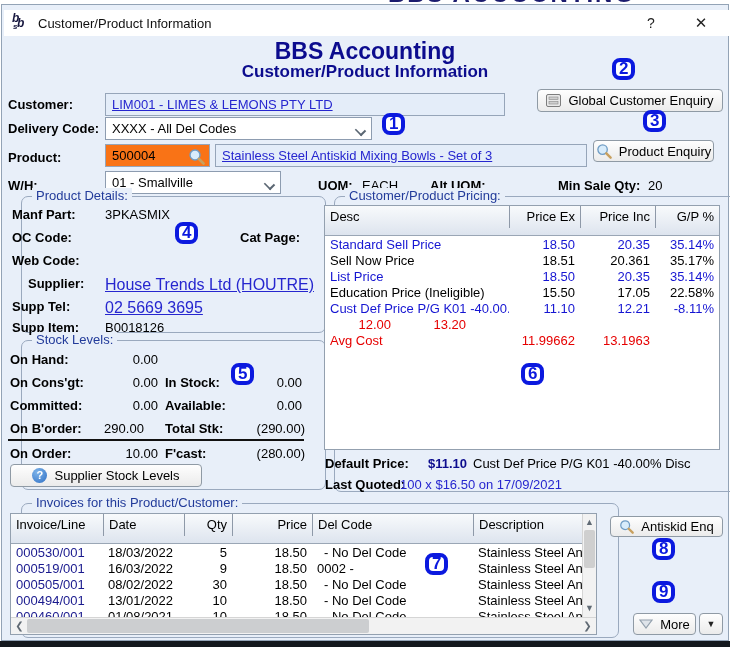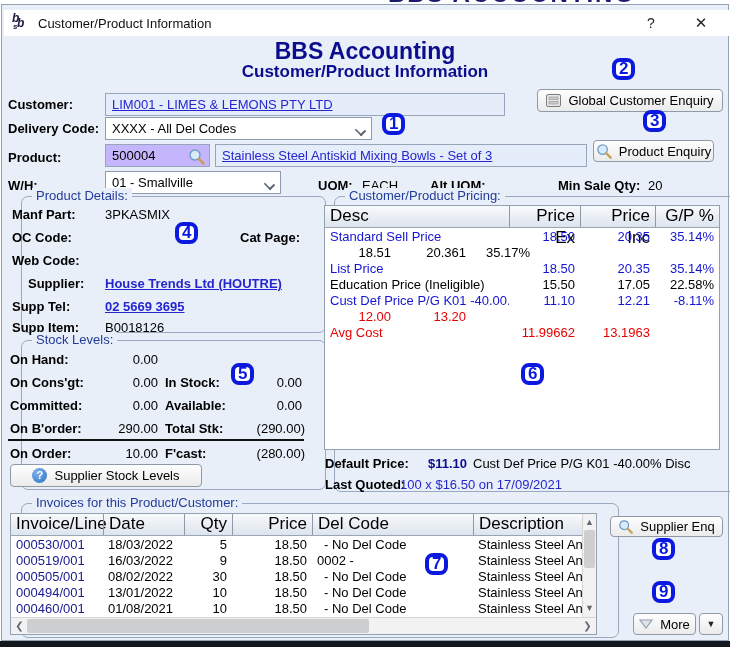--- a/index.html
+++ b/index.html
@@ -27,41 +27,41 @@
   .h1 { position:absolute; left:0; top:38px; width:730px; text-align:center; font-weight:bold;
     font-size:23px; color:#0c0c8e; }
   .h2 { position:absolute; left:0; top:62px; width:730px; text-align:center; font-weight:bold;
     font-size:17px; color:#0c0c8e; }
 
   .lbl { position:absolute; font-size:13px; font-weight:bold; color:#000; white-space:nowrap; }
   .val { position:absolute; font-size:13px; color:#000; white-space:nowrap; }
 
   .field { position:absolute; height:23px; border:1px solid #96a5b9; background:#e4edf9;
     font-size:13px; display:flex; align-items:center; padding:0 6px; white-space:nowrap; overflow:hidden; }
-  .field.white { background:#c4b5fd; }
+  .field.white { background:#f97316; }
   .link { color:#2626cf; text-decoration:underline; cursor:pointer; }
-  .navlink { color:#2626cf; text-decoration:underline; cursor:pointer; font-size:13px;font-weight:bold; }
+  .navlink { color:#2626cf; text-decoration:underline; cursor:pointer; font-size:16px; }
 
   .combo { position:absolute; height:23px; border:1px solid #8d9cb0; background:#fff; font-size:13px;
     display:flex; align-items:center; padding:0 6px; cursor:pointer; }
   .combo .chev { position:absolute; right:7px; top:8px; width:8px; height:8px; }
   .chev::before { content:""; position:absolute; left:0; top:0; width:7px; height:7px;
     border-right:2px solid #5a6672; border-bottom:2px solid #5a6672; transform:rotate(45deg) scale(1,.8); }
 
   .btn { position:absolute; border:1px solid #8f9aa5; border-radius:4px;
     background:linear-gradient(#fefefe,#ebebeb); font-size:13px; color:#000;
     display:flex; align-items:center; justify-content:center; gap:7px; cursor:pointer; white-space:nowrap; }
 
   .grp { position:absolute; border:1px solid #9aa9be; border-radius:7px;margin-left:16px; }
   .grp-lbl { position:absolute; top:-9px; left:10px; background:#e8eff9; padding:0 4px;
     font-size:13px; color:#223b9a; white-space:nowrap; }
 
   .table { position:absolute; background:#fff; border:1px solid #93a0af; overflow:hidden; }
-  .thead { display:flex; height:22px; background:linear-gradient(#f8fafc,#dde4ee);
-    border-bottom:1px solid #9aa6b5; font-size:17px; align-items:flex-end; }
+  .thead { display:flex; height:30px; background:linear-gradient(#f8fafc,#dde4ee);
+    border-bottom:1px solid #9aa6b5; font-size:13px; align-items:flex-start; }
   .thead .c { height:22px; line-height:22px; padding:0 5px; }
   .thead .c + .c { border-left:1px solid #8e99a8; }
   .trow { display:flex; font-size:13px; align-items:center; }
   .trow .c { padding:8px 5px; white-space:nowrap; overflow:hidden; }
   .r { text-align:right; }
   .c-blue { color:#1515d2; }
   .c-red { color:#e60000; }
   .inv-num { color:#1a1a8e; }
 
   
@@ -185,21 +185,21 @@
   <div class="val r" style="left:90px; top:352px; width:68px; text-align:right;">0.00</div>
   <div class="lbl" style="left:10px; top:375px;">On Cons'gt:</div>
   <div class="val" style="left:90px; top:375px; width:68px; text-align:right;">0.00</div>
   <div class="lbl" style="left:165px; top:375px;">In Stock:</div>
   <div class="val" style="left:234px; top:375px; width:68px; text-align:right;">0.00</div>
   <div class="lbl" style="left:10px; top:398px;">Committed:</div>
   <div class="val" style="left:90px; top:398px; width:68px; text-align:right;">0.00</div>
   <div class="lbl" style="left:165px; top:398px;">Available:</div>
   <div class="val" style="left:234px; top:398px; width:68px; text-align:right;">0.00</div>
   <div class="lbl" style="left:10px; top:421px;">On B'order:</div>
-  <div class="val" style="left:90px; top:421px; width:68px; text-align:right;">290.00</div>
+  <div class="val" style="left:90px; top:421px; width:68px; text-align:center;">290.00</div>
   <div class="lbl" style="left:165px; top:421px;">Total Stk:</div>
   <div class="val" style="left:234px; top:421px; width:71px; text-align:right;">(290.00)</div>
   <div class="sep-line" style="left:8px; top:439px; width:296px;"></div>
   <div class="lbl" style="left:10px; top:446px;">On Order:</div>
   <div class="val" style="left:90px; top:446px; width:68px; text-align:right;">10.00</div>
   <div class="lbl" style="left:165px; top:446px;">F'cast:</div>
   <div class="val" style="left:234px; top:446px; width:71px; text-align:right;">(280.00)</div>
   <div class="btn" style="left:10px; top:464px; width:192px; height:23px;">
     <span class="qicon">?</span>
     <span>Supplier Stock Levels</span>
@@ -215,20 +215,21 @@
       <div class="c pc2 r">Price Inc</div>
       <div class="c pc3 r">G/P %</div>
     </div>
     <div class="trow price-row c-blue">
       <div class="c pc0">Standard Sell Price</div>
       <div class="c pc1 r">18.50</div>
       <div class="c pc2 r">20.35</div>
       <div class="c pc3 r">35.14%</div>
     </div>
     <div class="trow price-row">
+      <div class="c pc0">Sell Now Price</div>
       <div class="c pc1 r">18.51</div>
       <div class="c pc2 r">20.361</div>
       <div class="c pc3 r">35.17%</div>
     </div>
     <div class="trow price-row c-blue">
       <div class="c pc0">List Price</div>
       <div class="c pc1 r">18.50</div>
       <div class="c pc2 r">20.35</div>
       <div class="c pc3 r">35.14%</div>
     </div>
@@ -324,21 +325,21 @@
       <div class="thumb"></div>
       <div class="arr" style="right:1px;">❯</div>
     </div>
   </div>
 
   <div class="btn" style="left:610px; top:516px; width:113px; height:21px;">
     <svg width="15" height="15" viewBox="0 0 17 17">
       <circle cx="7" cy="7" r="5" fill="#d8ecfb" stroke="#6f9cc4" stroke-width="1.4"></circle>
       <line x1="11" y1="11" x2="15.5" y2="15.5" stroke="#c8a05e" stroke-width="2.6" stroke-linecap="round"></line>
     </svg>
-    <span>Supplier Enq</span>
+    <span>Antiskid Enq</span>
   </div>
   <div class="btn" style="left:633px; top:613px; width:63px; height:22px;">
     <svg width="14" height="10" viewBox="0 0 14 10">
       <polygon points="1,1 13,1 7,9" fill="#dfe4ea" stroke="#93a0ad" stroke-width="1.2"></polygon>
     </svg>
     <span>More</span>
   </div>
   <div class="btn" style="left:699px; top:613px; width:24px; height:22px; font-size:9px;">
     <span style="color:#222;">▼</span>
   </div>

